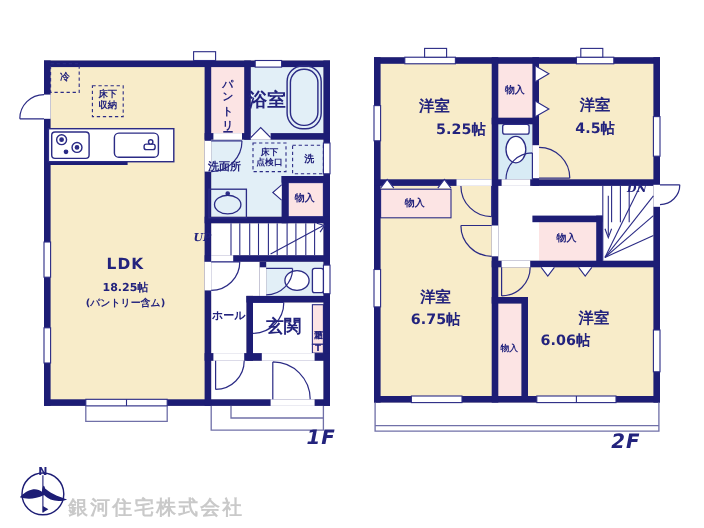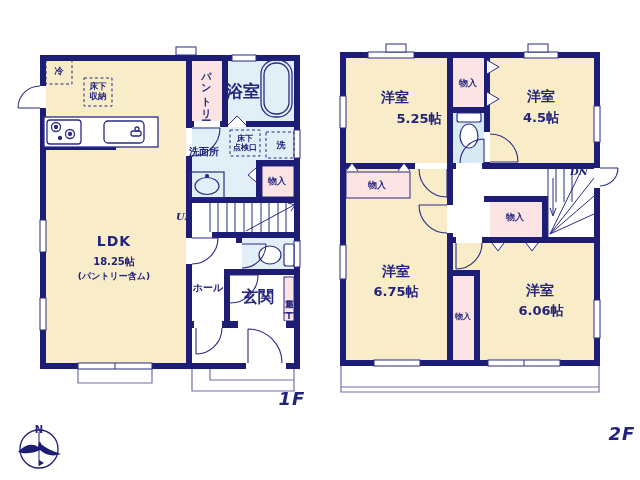--- a/index.html
+++ b/index.html
@@ -273,18 +273,19 @@
 <div class="lbl s9" style="left:468px;top:83px;">物入</div>
 <div class="lbl s14" style="left:541px;top:96px;">洋室</div>
 <div class="lbl s13" style="left:541px;top:118px;">4.5帖</div>
 <div class="lbl s9" style="left:377px;top:185px;">物入</div>
 <div class="lbl s10 ital" style="left:538px;top:172px;margin-left:41px;">DN</div>
 <div class="lbl s9" style="left:515px;top:217px;">物入</div>
 <div class="lbl s14" style="left:396px;top:271px;">洋室</div>
 <div class="lbl s13" style="left:396px;top:292px;">6.75帖</div>
 <div class="lbl s8" style="left:463px;top:317px;">物入</div>
 <div class="lbl s14" style="left:540px;top:290px;">洋室</div>
-<div class="lbl s13" style="left:541px;top:311px;">6.06帖</div>
-<div class="lbl floor-tag" style="left:622px;top:403px;margin-top:31px;">2F</div>
+<div class="lbl s13" style="left:514px;top:311px;">6.06帖</div>
+<div class="lbl floor-tag" style="left:569px;top:403px;">2F</div>
 
 <div class="north">N</div>
+<div class="watermark">銀河住宅株式会社</div>
 
 </div>
 
 </body></html>

